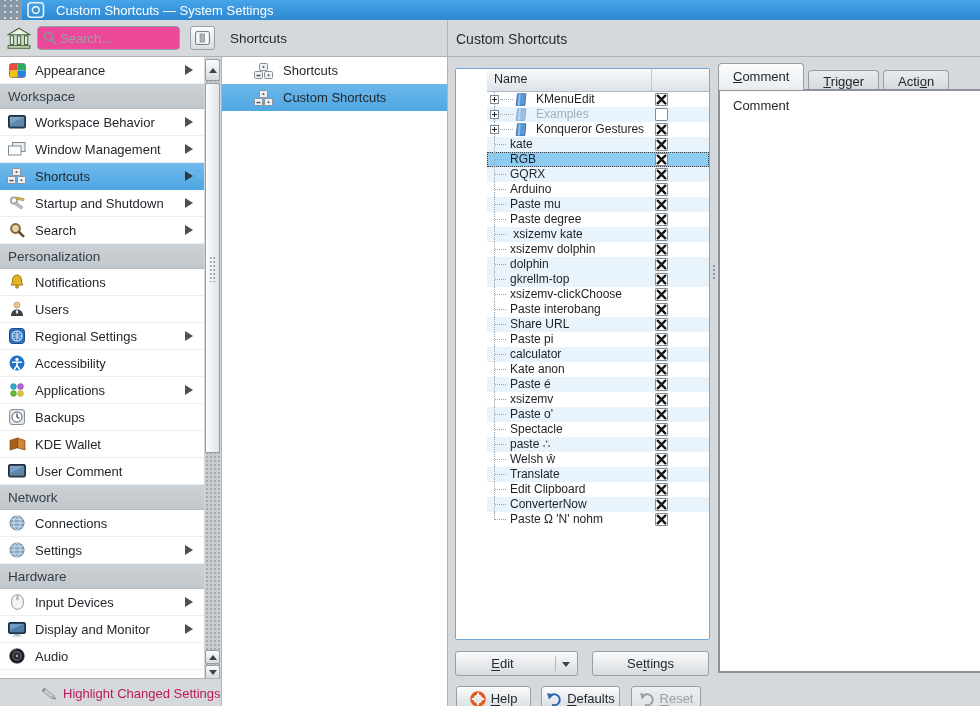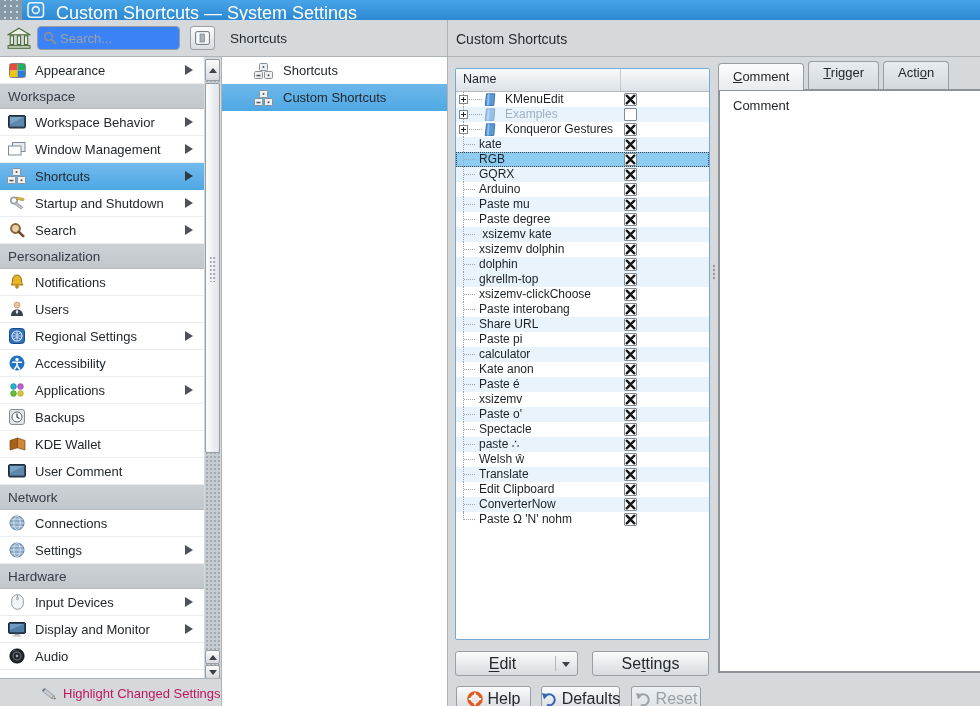--- a/index.html
+++ b/index.html
@@ -7,27 +7,27 @@
   body { font-family: "Liberation Sans", sans-serif; background: #d5d9dc; position: relative; }
   #stage { position: absolute; left:0; top:0; width:980px; height:706px; }
 
   
   #titlebar { position:absolute; left:0; top:0; width:980px; height:20px;
     background: linear-gradient(var(--titlebar-top,#47a4e9), var(--titlebar-bottom,#2c88d0));
     color:#fff; }
   #tb-grip { position:absolute; left:0; top:0; width:22px; height:20px; background:#8798a6;
     background-image: radial-gradient(#cdd9e2 1px, transparent 1.2px); background-size:6px 6px; background-position:2px 3px; }
   #tb-appicon { position:absolute; left:27px; top:2px; }
-  #tb-title { position:absolute; left:56px; top:3px; font-size:18px; }
+  #tb-title { position:absolute; left:56px; top:3px; font-size:13px; }
 
   
   #toolbar { position:absolute; left:0; top:20px; width:980px; height:37px; background:#d5d9dc;
     border-bottom:1px solid #aeb3b7; }
   #home-btn { position:absolute; left:7px; top:7px; width:26px; height:24px; cursor:pointer; }
-  #search-wrap { position:absolute; left:37px; top:6px; width:143px; height:24px; background:#3b82f6;
+  #search-wrap { position:absolute; left:37px; top:6px; width:143px; height:24px; background:#ec4899;
     border:1px solid #979fa6; border-radius:4px; }
   #search-wrap .mag { position:absolute; left:5px; top:4px; }
   #search-input { position:absolute; left:22px; top:1px; width:116px; height:20px; border:none; outline:none;
     font-family:"Liberation Sans",sans-serif; font-size:13px; color:#333; background:transparent; }
   #search-input::placeholder { color:#9aa1a7; }
   #panel-toggle { position:absolute; left:190px; top:6px; width:25px; height:24px;
     background:linear-gradient(#fafbfc,#d9dde1); border:1px solid #9aa0a6; border-radius:3px;
     display:flex; align-items:center; justify-content:center; }
   #panel-title { position:absolute; left:230px; top:11px; font-size:13.5px; color:#262b30; }
   #page-title { position:absolute; left:456px; top:11px; font-size:14px; color:#262b30; }
@@ -70,21 +70,21 @@
   
   #subpanel { position:absolute; left:222px; top:57px; width:225px; height:649px; background:#fff; }
   .prow { height:27px; display:flex; align-items:center; padding-left:31px; cursor:pointer; }
   .prow .sicon { width:22px; margin-right:8px; display:flex; align-items:center; justify-content:center; }
   .prow .slabel { font-size:13px; color:#23282d; }
   .prow.sel { background:linear-gradient(#6cb7ea, var(--selection-blue,#4fa8e4)); }
   #divider-right { position:absolute; left:447px; top:20px; width:1px; height:686px; background:#aeb3b7; }
 
   
   #tree { position:absolute; left:455px; top:68px; width:255px; height:572px; background:#fff;
-    border:1px solid #74a9d8; border-radius:2px; overflow:hidden; }
+    border:1px solid #74a9d8; border-radius:2px; overflow:hidden;padding-left:31px; }
   .thead { height:23px; display:flex; background:linear-gradient(#f8fafb,#dce2e8); border-bottom:1px solid #b4bac0; }
   .thc1 { width:165px; border-right:1px solid #c2c8ce; padding-left:7px; line-height:21px; font-size:12.5px; color:#23282d; }
   .thc2 { flex:1; }
   .trow { height:15px; position:relative; font-size:12px; line-height:15px; color:#1c2126; cursor:default; }
   .trow.alt { background: var(--alt-row,#e9f3fb); }
   .trow.sel { background: var(--tree-selection,#8ecdf1); outline:1px dotted #3a4045; outline-offset:-1px; }
   .trow.dis .tlabel { color:#9db1c2; }
   .trow.dis .ticon { opacity:0.55; }
   .vline { position:absolute; left:7px; top:0; bottom:0; border-left:1px dotted #98a4ae; }
   .trow.lastrow .vline { bottom:auto; height:8px; }
@@ -97,31 +97,31 @@
   .cb { position:absolute; left:168px; top:1px; width:13px; height:13px; background:#fff;
     border:1px solid #858b91; border-radius:1px; }
 
   
   #splitter { position:absolute; left:711px; top:68px; width:6px; height:605px; cursor:col-resize; }
   #splitter::after { content:""; position:absolute; left:1px; top:196px; width:4px; height:16px;
     background-image: radial-gradient(#8e969e 1px, transparent 1.1px); background-size:4px 4px; }
 
   
   #tabs { position:absolute; left:718px; top:63px; height:27px; display:flex; align-items:flex-end; }
-  .tab { height:29px; padding:0 14px; margin-right:4px; background:linear-gradient(#e8ecef,#d2d8dc);
+  .tab { height:20px; padding:0 14px; margin-right:4px; background:linear-gradient(#e8ecef,#d2d8dc);
     border:1px solid #979da3; border-bottom:none; border-radius:4px 4px 0 0; font-size:13px;
     line-height:22px; color:#23282d; cursor:pointer; }
   .tab.sel { height:27px; line-height:26px; background:linear-gradient(#fbfcfd,#e9edf0); position:relative; z-index:2; }
   #tabpanel { position:absolute; left:718px; top:89px; width:268px; height:584px; background:#fff;
     border:2px solid #8d9399; }
   #comment-text { padding:7px 13px; font-size:13px; color:#23282d; }
 
   
   .btn { position:absolute; height:25px; background:linear-gradient(#fafbfc,#d7dbdf); border:1px solid #989ea4;
-    border-radius:3px; font-size:16px; color:#23282d; display:flex; align-items:center; justify-content:center;
+    border-radius:3px; font-size:13px; color:#23282d; display:flex; align-items:center; justify-content:center;
     cursor:pointer; }
   .btn u { text-underline-offset:2px; }
   #btn-edit { left:455px; top:651px; width:123px; padding-right:28px; }
   #btn-edit .bsep { position:absolute; right:21px; top:4px; bottom:4px; width:1px; background:#b2b8be; }
   #btn-edit .dcar { position:absolute; right:7px; top:10px; width:0; height:0;
     border-left:4px solid transparent; border-right:4px solid transparent; border-top:5px solid #3c4247; }
   #btn-settings { left:592px; top:651px; width:117px; }
   #btn-help { left:456px; top:686px; width:75px; gap:5px; }
   #btn-defaults { left:541px; top:686px; width:79px; gap:5px; }
   #btn-reset { left:631px; top:686px; width:70px; gap:5px; color:#9aa0a6;

